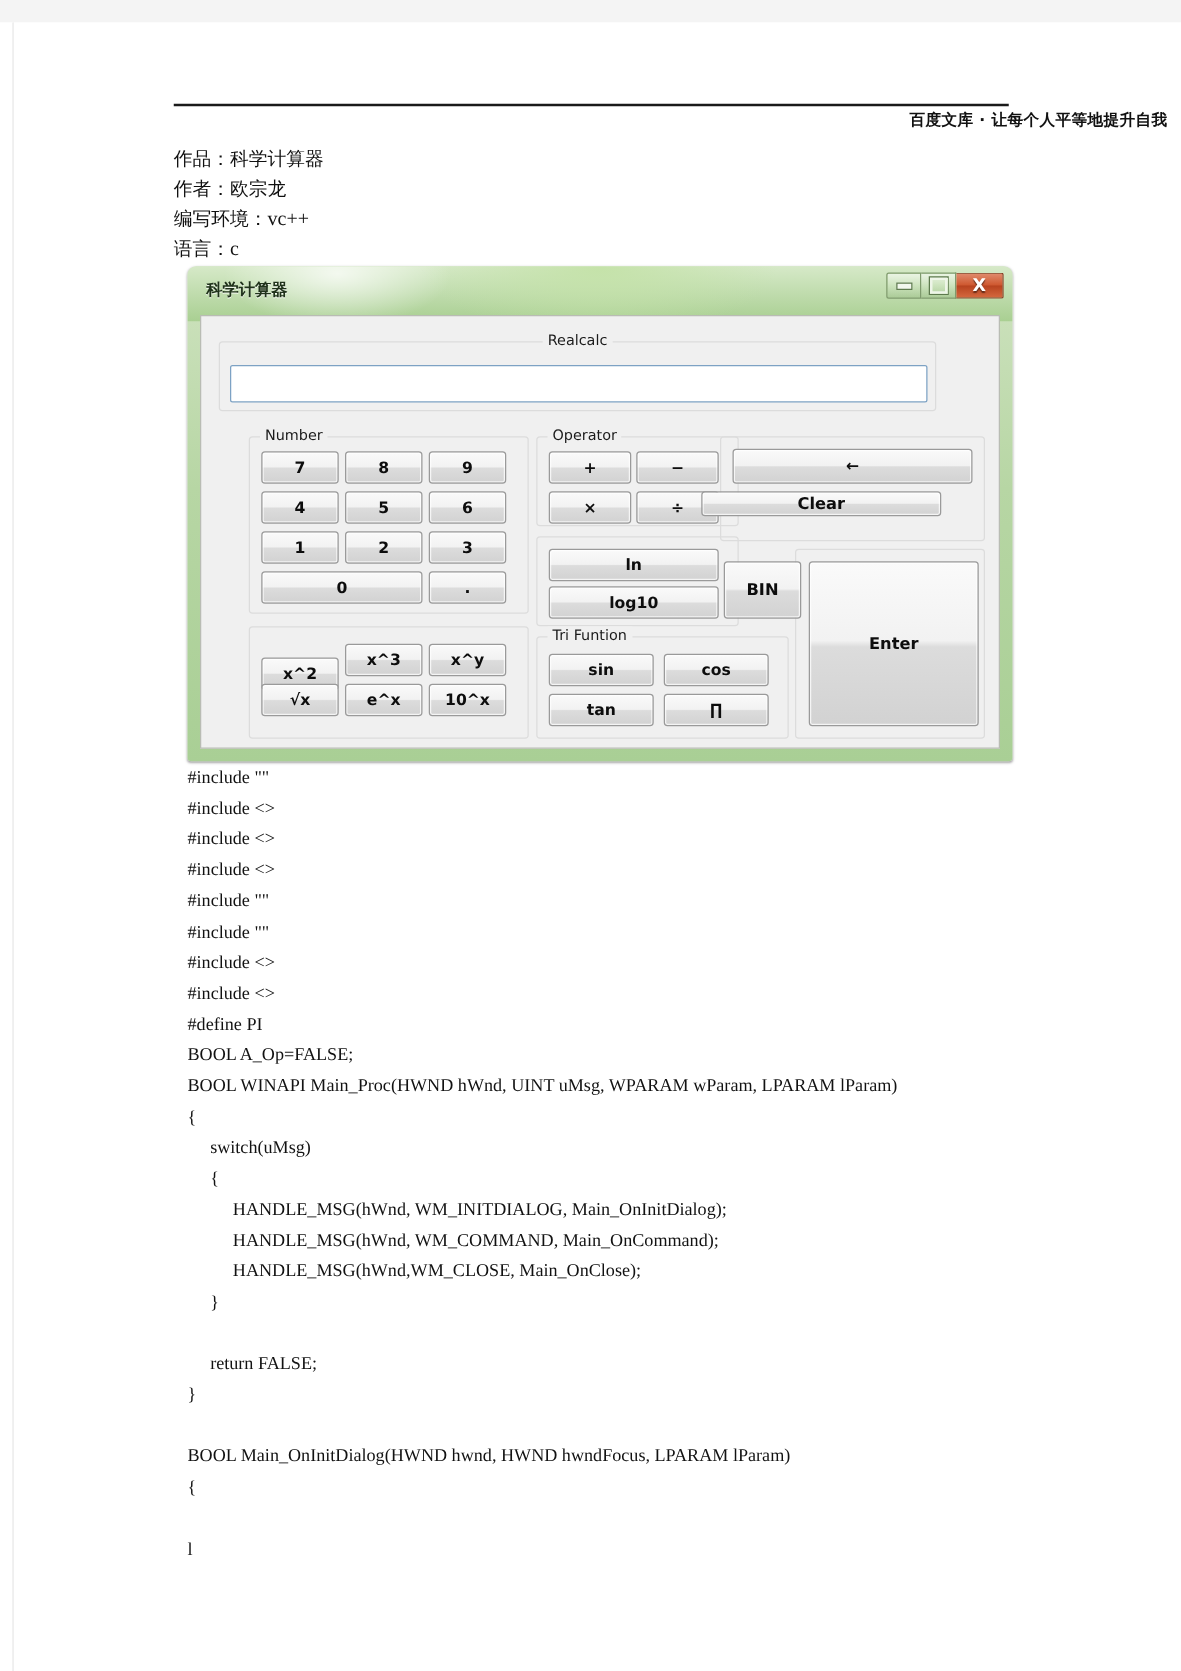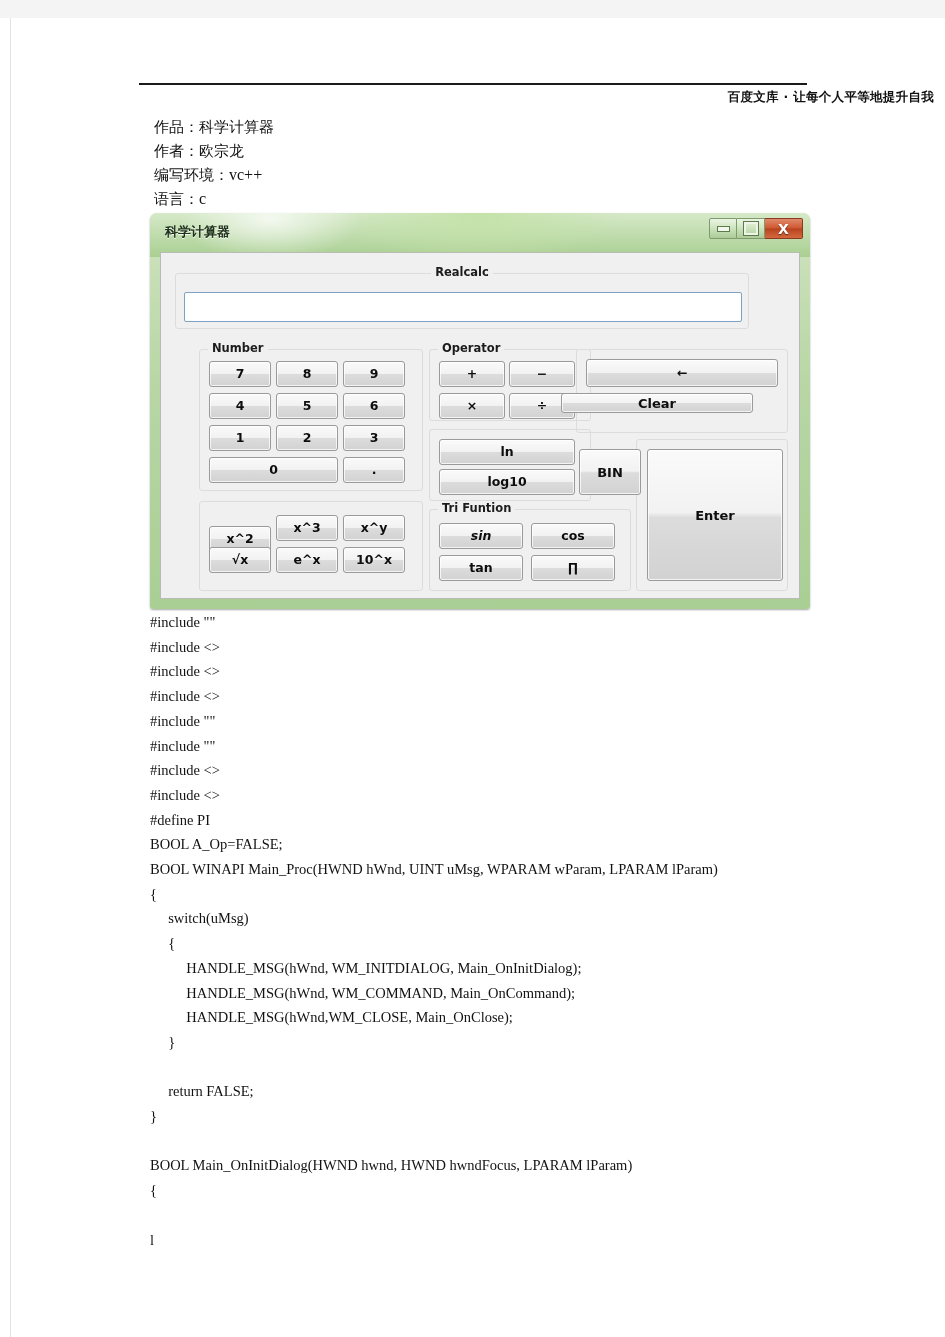--- a/index.html
+++ b/index.html
@@ -19,21 +19,21 @@
   
   #doc-header{position:absolute;left:0;top:45px;width:934px;text-align:right;margin-top:42px;}
   #doc-header .htext{
     font-family:"DejaVu Sans", sans-serif;
     font-size:12.5px;font-weight:700;color:#111;letter-spacing:.3px;
   }
   #header-rule{position:absolute;left:139px;top:83px;width:668px;height:0;
     border-top:2px solid #1a1a1a;}
 
   
-  .meta-line{position:absolute;left:154px;font-size:15.5px;color:#111;white-space:nowrap;}
+  .meta-line{position:absolute;left:139px;font-size:15.5px;color:#111;white-space:nowrap;}
   .meta-line .cn{font-family:"DejaVu Sans", sans-serif;font-size:15px;}
   .meta-line .lat{font-family:"Liberation Serif", serif;font-size:16px;}
 
   
   #calc-window{
     position:absolute;left:150px;top:213px;width:660px;height:396px;
     box-sizing:border-box;
     border-radius:7px 7px 3px 3px;
     background:
       linear-gradient(180deg,#cfe3c0 0%, #b7d6a4 45%, #a9cf95 100%);
@@ -89,21 +89,21 @@
   .gbox{
     position:absolute;box-sizing:border-box;
     border:1px solid #dcdcdc;
     border-radius:3px;
     background:transparent;
   }
   .gbox > .glabel{
     position:absolute;top:-9px;
     background:#f0f0f0;padding:0 4px;
     font-family:"DejaVu Sans", sans-serif;
-    font-size:11.5px;font-weight:700;color:#1b1b1b;
+    font-size:11.5px;font-weight:400;color:#1b1b1b;
     white-space:nowrap;
   }
   .glabel.left{left:8px;text-align:center;}
   .glabel.center{left:50%;transform:translateX(-50%);}
 
   
   .btn{
     position:absolute;box-sizing:border-box;
     border:1px solid #9a9a9a;
     border-radius:3px;
@@ -208,21 +208,21 @@
         <div class="btn" style="left: 115px; top: 172px; width: 62px; height: 26px;">2</div>
         <div class="btn" style="left: 182px; top: 172px; width: 62px; height: 26px;">3</div>
         <div class="btn" style="left: 48px; top: 204px; width: 129px; height: 26px;">0</div>
         <div class="btn" style="left: 182px; top: 204px; width: 62px; height: 26px;">.</div>
         <div class="btn" style="left: 278px; top: 108px; width: 66px; height: 26px;">+</div>
         <div class="btn" style="left: 348px; top: 108px; width: 66px; height: 26px;">−</div>
         <div class="btn" style="left: 278px; top: 140px; width: 66px; height: 26px;">×</div>
         <div class="btn" style="left: 348px; top: 140px; width: 66px; height: 26px;">÷</div>
         <div class="btn" style="left: 278px; top: 186px; width: 136px; height: 26px;">ln</div>
         <div class="btn" style="left: 278px; top: 216px; width: 136px; height: 26px;">log10</div>
-        <div class="btn" style="left: 278px; top: 270px; width: 84px; height: 26px; font-style: italic;">sin</div>
+        <div class="btn" style="left: 278px; top: 270px; width: 84px; height: 26px;">sin</div>
         <div class="btn" style="left: 370px; top: 270px; width: 84px; height: 26px;">cos</div>
         <div class="btn" style="left: 278px; top: 302px; width: 84px; height: 26px;">tan</div>
         <div class="btn" style="left: 370px; top: 302px; width: 84px; height: 26px;">∏</div>
         <div class="btn" style="left: 48px; top: 262px; width: 62px; height: 26px; margin-top: 11px;">x^2</div>
         <div class="btn" style="left: 115px; top: 262px; width: 62px; height: 26px;">x^3</div>
         <div class="btn" style="left: 182px; top: 262px; width: 62px; height: 26px;">x^y</div>
         <div class="btn" style="left: 48px; top: 294px; width: 62px; height: 26px;">√x</div>
         <div class="btn" style="left: 115px; top: 294px; width: 62px; height: 26px;">e^x</div>
         <div class="btn" style="left: 182px; top: 294px; width: 62px; height: 26px;">10^x</div>
         <div class="btn" style="left: 425px; top: 106px; width: 192px; height: 28px;">←</div>

